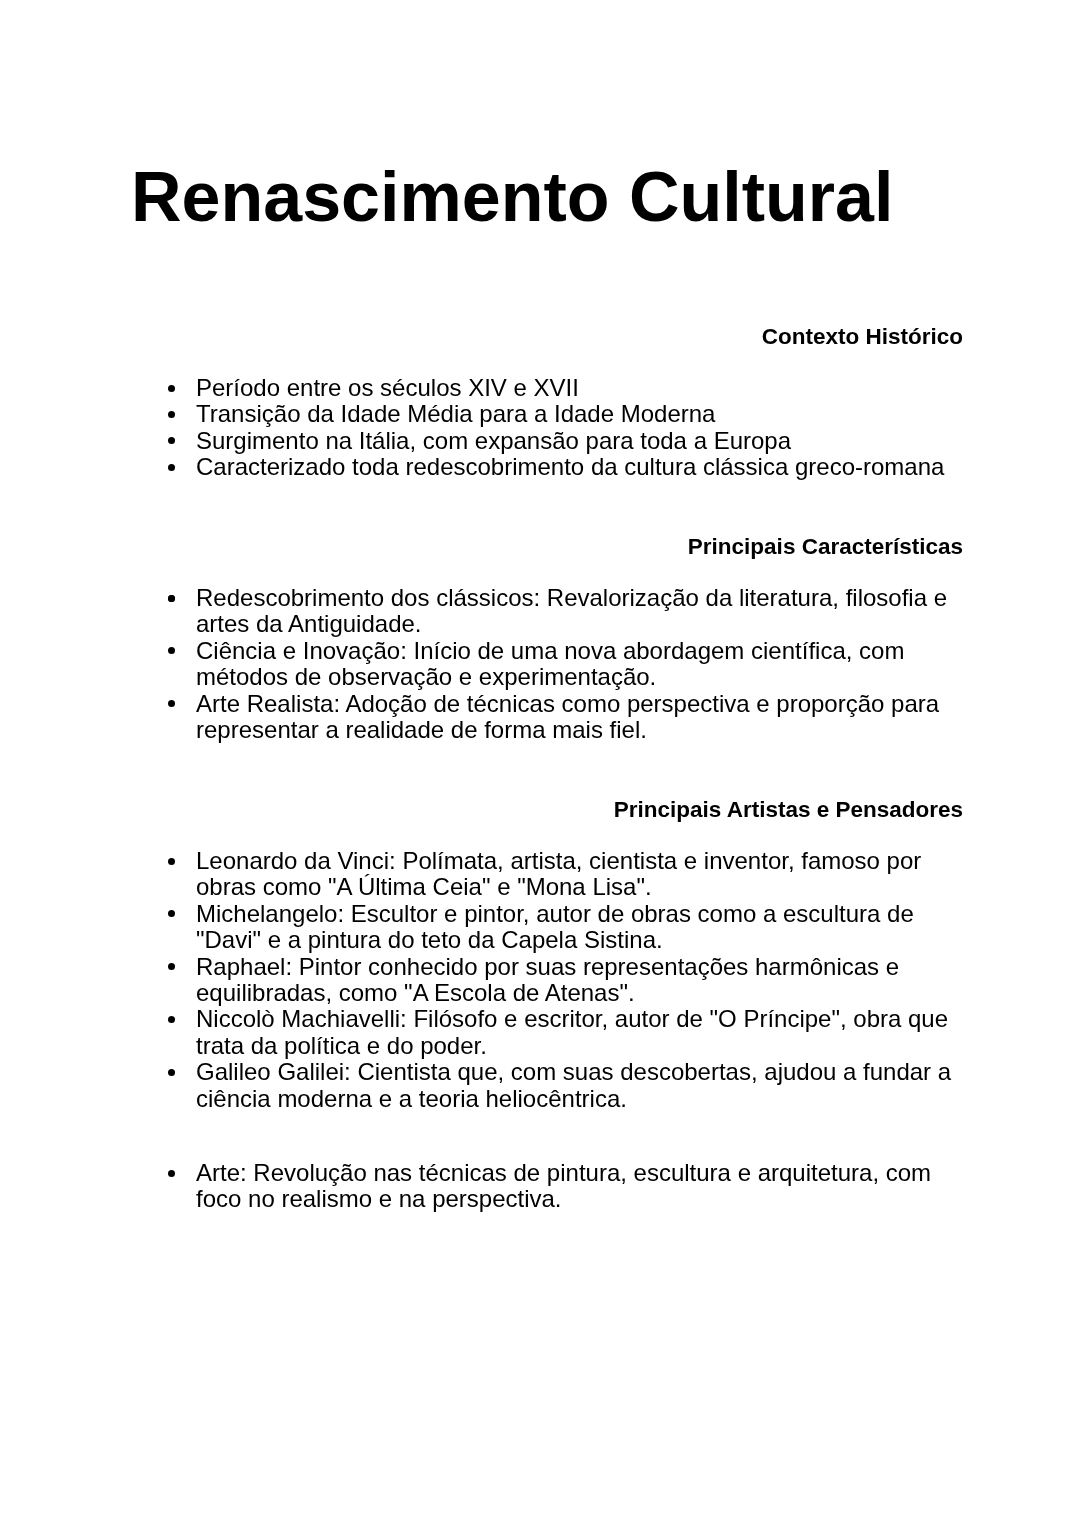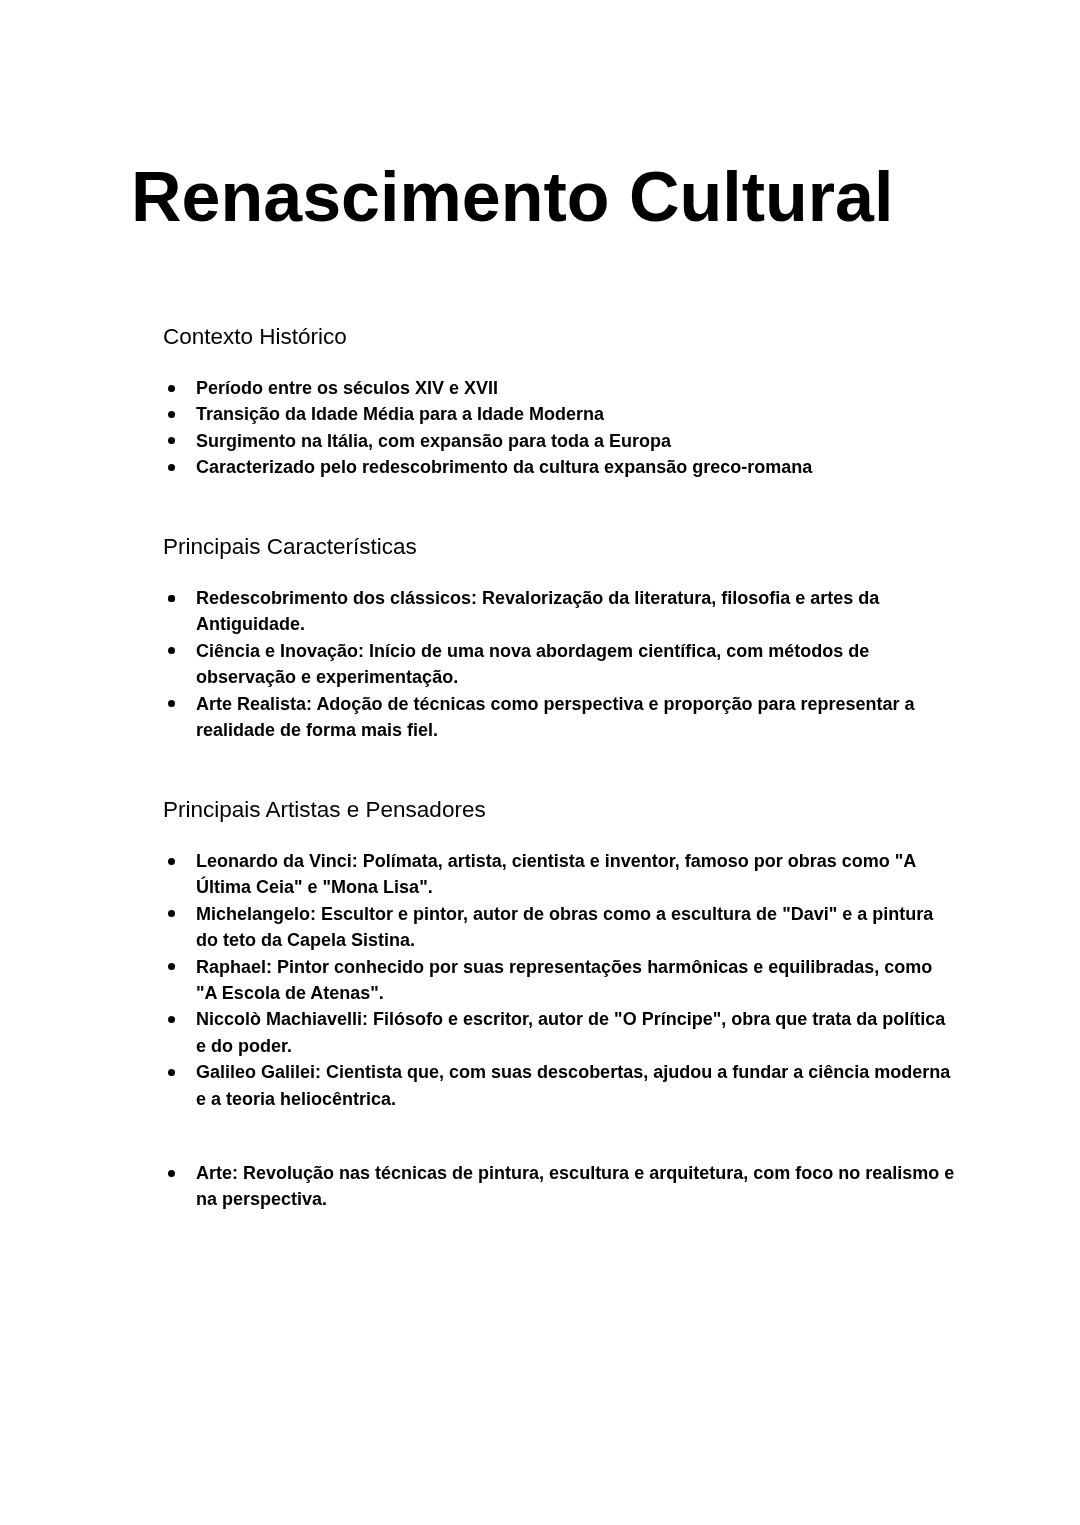--- a/index.html
+++ b/index.html
@@ -27,34 +27,35 @@
       white-space: nowrap;
     }
     .section {
       position: absolute;
       left: 163px;
       width: 800px;
     }
     .section-heading {
       margin: 0;
       font-size: 22.5px;
-      font-weight: normal;
+      font-weight: bold;
       line-height: 30px;
       white-space: nowrap;
+      text-align: right;
     }
     .bullet-list {
       list-style: none;
       margin: 0;
       padding: 0;
     }
     .bullet-item {
       position: relative;
       padding-left: 33px;
-      font-size: 18px;
-      font-weight: bold;
+      font-size: 24px;
+      font-weight: normal;
       line-height: 26.4px;
       width: 760px;
     }
     .bullet-dot {
       position: absolute;
       left: 5px;
       top: 9.5px;
       width: 7px;
       height: 7px;
       border-radius: 50%;
@@ -65,21 +66,21 @@
 <body>
 
 <h1 class="page-title">Renascimento Cultural</h1>
 
 <div class="section" style="top:322px;">
   <h2 class="section-heading">Contexto Histórico</h2>
   <ul class="bullet-list" style="margin-top:23px;">
     <li class="bullet-item"><span class="bullet-dot"></span><span>Período entre os séculos XIV e XVII</span></li>
     <li class="bullet-item"><span class="bullet-dot"></span><span>Transição da Idade Média para a Idade Moderna</span></li>
     <li class="bullet-item"><span class="bullet-dot"></span><span>Surgimento na Itália, com expansão para toda a Europa</span></li>
-    <li class="bullet-item"><span class="bullet-dot"></span><span>Caracterizado pelo redescobrimento da cultura expansão greco-romana</span></li>
+    <li class="bullet-item"><span class="bullet-dot"></span><span>Caracterizado toda redescobrimento da cultura clássica greco-romana</span></li>
   </ul>
 </div>
 
 <div class="section" style="top:532px;">
   <h2 class="section-heading">Principais Características</h2>
   <ul class="bullet-list" style="margin-top:23px;">
     <li class="bullet-item"><span class="bullet-dot"></span></li>
     <li class="bullet-item"><span class="bullet-dot"></span><span>Redescobrimento dos clássicos: Revalorização da literatura, filosofia e artes da Antiguidade.</span></li>
     <li class="bullet-item"><span class="bullet-dot"></span><span>Ciência e Inovação: Início de uma nova abordagem científica, com métodos de observação e experimentação.</span></li>
     <li class="bullet-item"><span class="bullet-dot"></span><span>Arte Realista: Adoção de técnicas como perspectiva e proporção para representar a realidade de forma mais fiel.</span></li>

